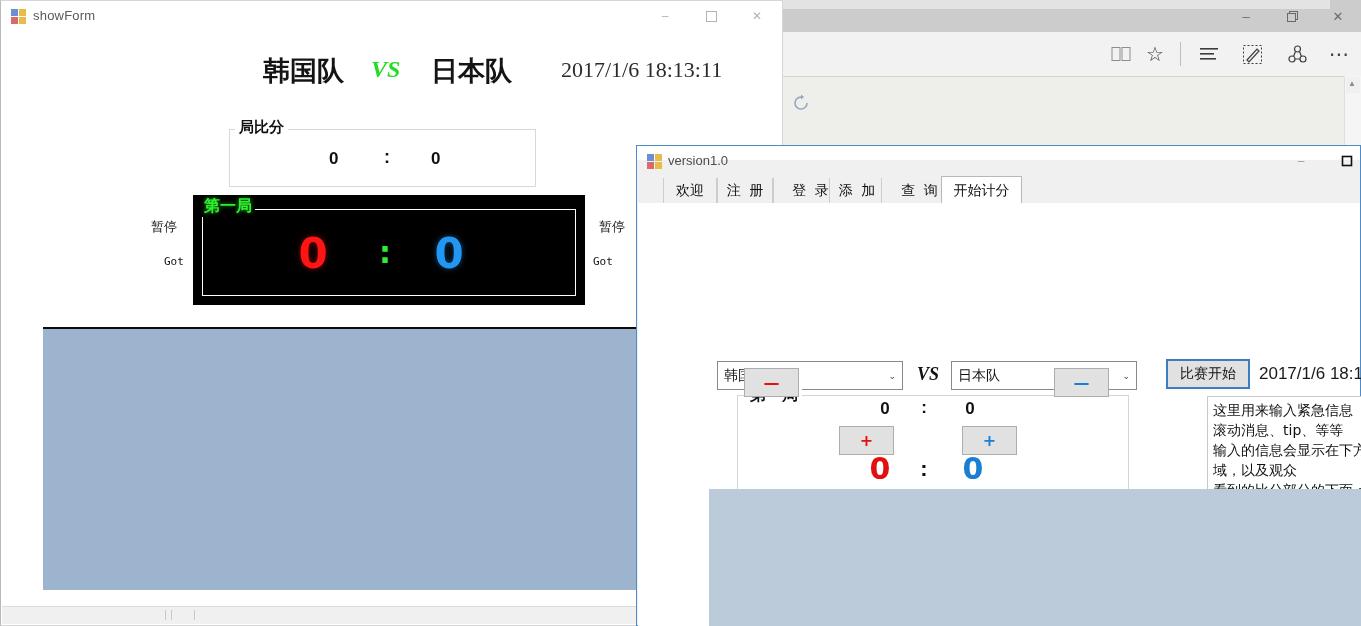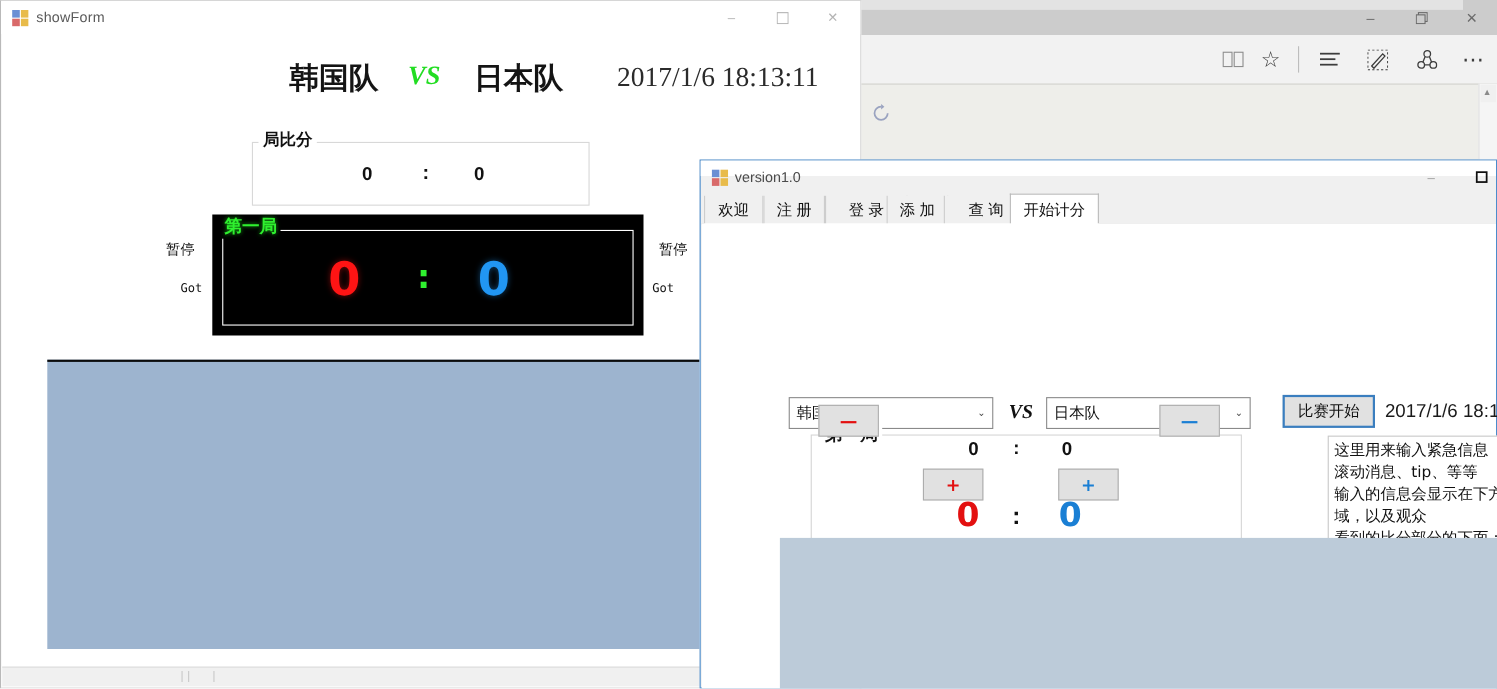--- a/index.html
+++ b/index.html
@@ -109,21 +109,21 @@
     font-size: 24px; font-weight: 700; font-style: italic; color: #22dd22;
     font-family: "Liberation Serif", "DejaVu Serif", serif;
   }
   #sf-team-right {
     position: absolute; left: 430px; top: 0;
     font-size: 27px; font-weight: 700; color: #141414;
     font-family: "DejaVu Sans", "Liberation Sans", sans-serif;
   }
   #sf-clock {
     position: absolute; left: 560px; top: 4px;
-    font-size: 25px; color: #2b2b2b;
+    font-size: 22px; color: #2b2b2b;
     font-family: "Liberation Serif", "DejaVu Serif", serif;
   }
 
   
   #sf-setscore-group {
     position: absolute; left: 228px; top: 128px; width: 307px; height: 58px;
     border: 1px solid #d8d8d8; box-sizing: border-box;
   }
   #sf-setscore-legend {
     position: absolute; left: 234px; top: 117px;
@@ -219,23 +219,23 @@
 
   
   #v1-tabstrip {
     position: absolute; left: 1px; top: 30px; width: 722px; height: 28px;
     background: #f0f0f0; border-bottom: 1px solid #b8b8b8; box-sizing: border-box;
   }
   .v1-tab {
     position: absolute; top: 2px; height: 26px;
     display: flex; align-items: center; justify-content: center;
     font-size: 14px; color: #111111;
-    font-family: Liberation Sans, sans-serif;
+    font-family: Liberation Mono, monospace;
     border-left: 1px solid #cdcdcd; border-right: 1px solid #cdcdcd;
-    box-sizing: border-box; background: #f0f0f0;
+    box-sizing: border-box; background: #f0f0f0; margin-left: 23px;
   }
   .v1-tab.active {
     background: #ffffff; border: 1px solid #b8b8b8; border-bottom: 1px solid #ffffff;
     top: 0; height: 29px;
   }
   #v1-tabpage {
     position: absolute; left: 1px; top: 57px; width: 722px; height: 423px;
     background: #ffffff;
   }
 

